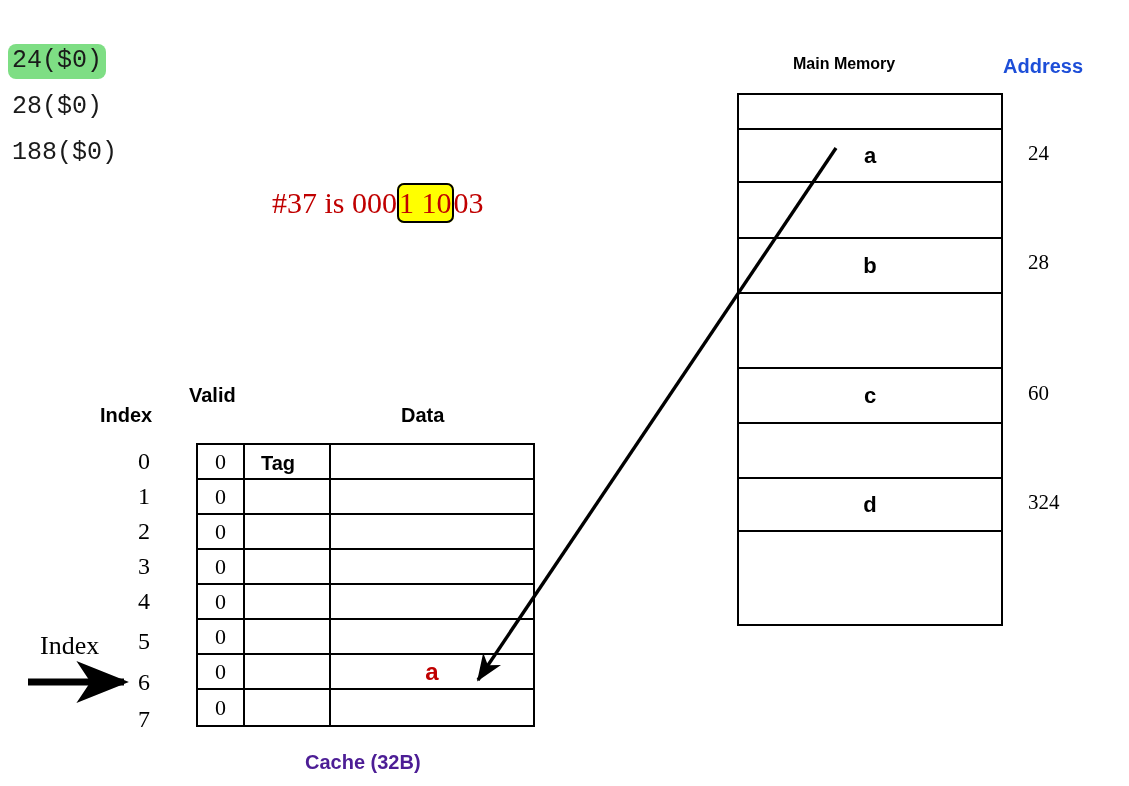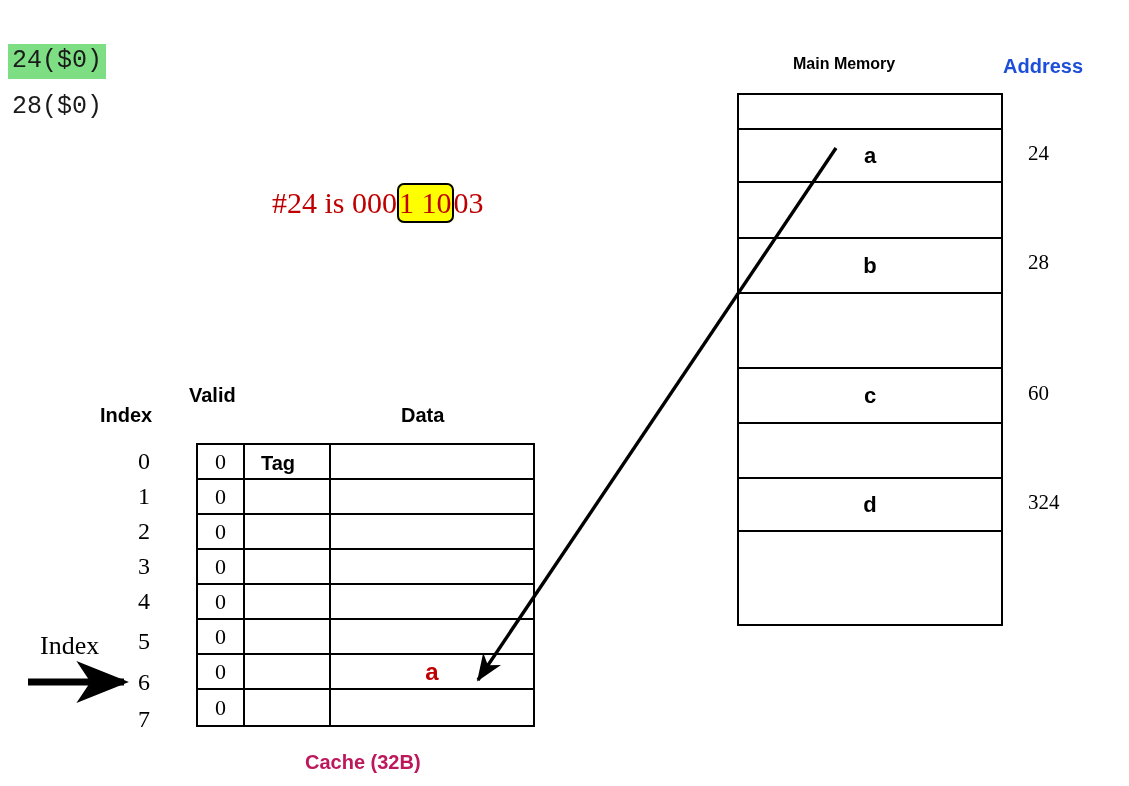--- a/index.html
+++ b/index.html
@@ -25,20 +25,21 @@
   }
   .addr-item {
     font-family: "Liberation Mono", "DejaVu Sans Mono", monospace;
     font-size: 25px;
     line-height: 26px;
     color: #1a1a1a;
     padding: 4px 4px 5px 4px;
     margin-bottom: 11px;
     display: inline-block;
     white-space: pre;
+    border-radius: 8px;
   }
   .addr-item.highlight {
     background: #7ede84;
   }
   .addr-row { height: 46px; }
 
   
   .binary-note {
     position: absolute;
     left: 272px;
@@ -171,21 +172,21 @@
     color: #000;
     transform: translateY(-50%);
   }
 
   .cache-caption {
     position: absolute;
     left: 305px;
     top: 751px;
     font-size: 20px;
     font-weight: bold;
-    color: #be185d;
+    color: #4c1d95;
   }
 
   .index-ptr-label {
     position: absolute;
     left: 40px;
     top: 631px;
     font-family: "Liberation Serif", "DejaVu Serif", serif;
     font-size: 26px;
     color: #000;
   }
@@ -204,23 +205,26 @@
 
 <div id="slide">
 
   <div class="addr-list">
     <div class="addr-row">
       <span class="addr-item highlight">24($0)</span>
     </div>
     <div class="addr-row">
       <span class="addr-item">28($0)</span>
     </div>
+    <div class="addr-row">
+      <span class="addr-item">188($0)</span>
+    </div>
   </div>
 
-  <div class="binary-note"><span>#24 is 000</span><span class="hl">1 10</span><span>03</span></div>
+  <div class="binary-note"><span>#37 is 000</span><span class="hl">1 10</span><span>03</span></div>
 
   <div class="mm-title">Main Memory</div>
   <div class="addr-title">Address</div>
 
   <div class="mem-table">
     <div class="mem-row" style="height:35px">
       <span class="mem-label"></span>
     </div>
     <div class="mem-row" style="height:53px">
       <span class="mem-label">a</span>

